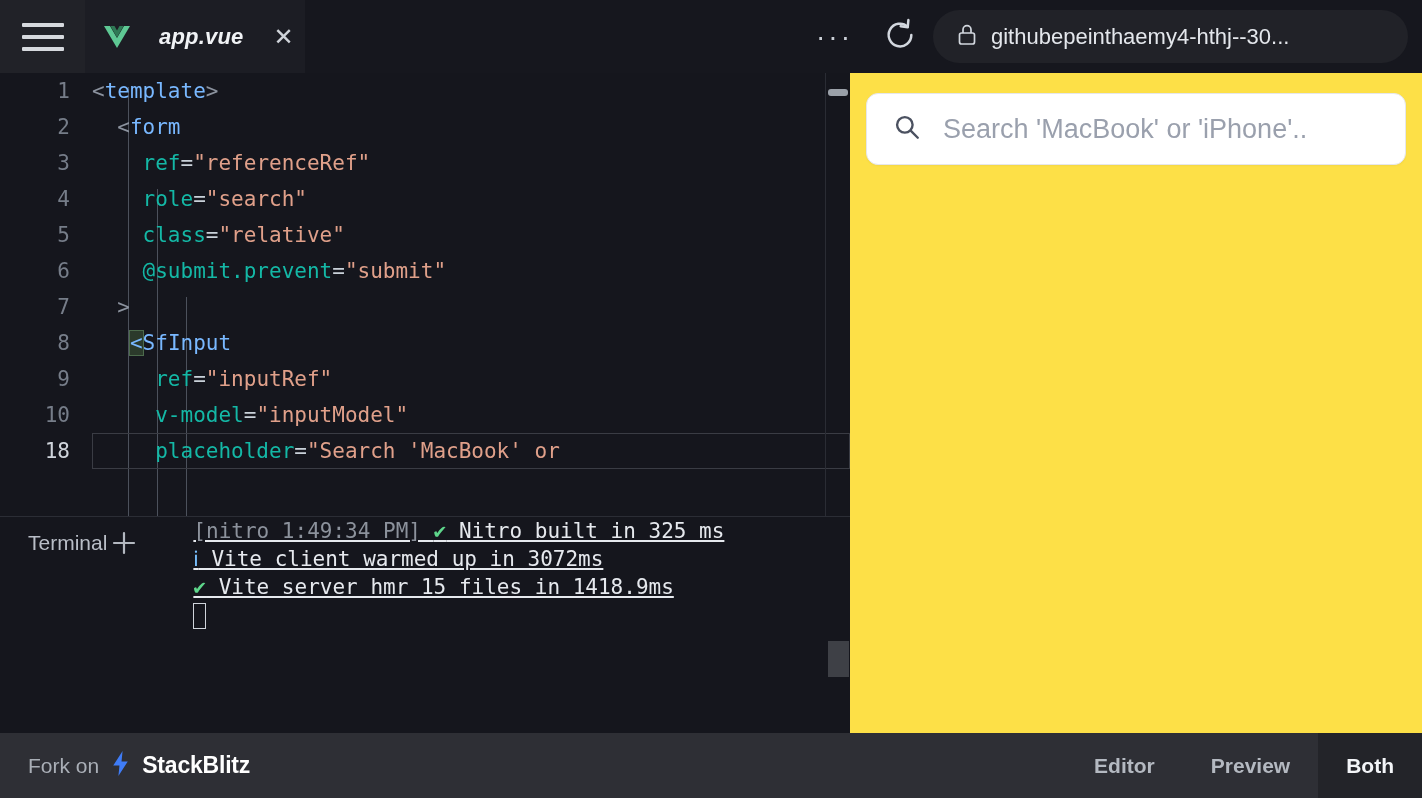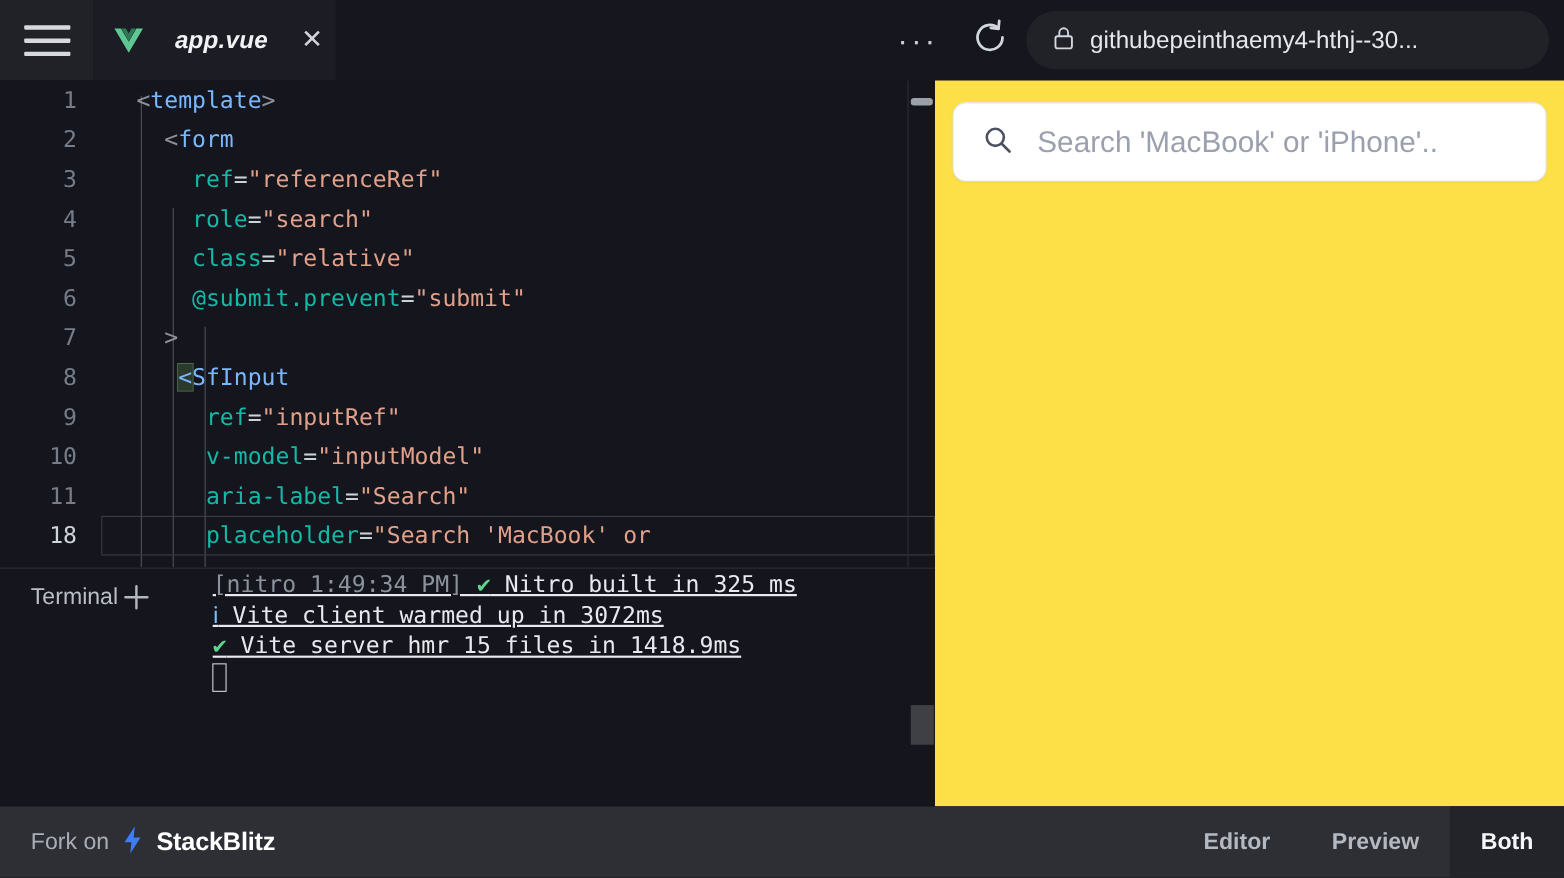--- a/index.html
+++ b/index.html
@@ -29,21 +29,21 @@
   .body-row{ flex:1 1 auto; display:flex; min-height:0; }
 
   
   .left-pane{ width:850px; flex:0 0 850px; display:flex; flex-direction:column; min-height:0; background:#15161d; }
 
   .editor{ position:relative; height:443px; flex:0 0 443px; background:#15161d; overflow:hidden; font-family:"DejaVu Sans Mono", monospace; }
   .code-row{ position:relative; height:36px; display:flex; align-items:center; font-size:21px; letter-spacing:0; }
   .gutter{ width:92px; flex:0 0 92px; text-align:right; padding-right:22px; color:#767d89; font-size:21px; }
   .code-row.active .gutter{ color:#cfd4db; }
   .code-row.active::after{ content:""; position:absolute; left:92px; right:0; top:0; bottom:0; border:1px solid #3a3c44; pointer-events:none; }
-  .code-txt{ white-space:pre; position:relative; z-index:2;margin-left:32px; }
+  .code-txt{ white-space:pre; position:relative; z-index:2; }
 
   
   .guides{ position:absolute; left:0; top:0; bottom:0; width:100%; pointer-events:none; }
   .guide{ position:absolute; width:1px; background:#4c515c; }
 
   
   .t-punc{ color:#8b929e; }
   .t-tag{ color:#79b8ff; }
   .t-attr{ color:#14b8a6; }
   .t-eq{ color:#c9d1d9; }
@@ -176,24 +176,20 @@
               <span class="code-txt"><span class="t-punc">   </span><span class="t-tag bracket-hl">&lt;</span><span class="t-tag">SfInput</span></span>
             </div>
             <div class="code-row">
               <span class="gutter">9</span>
               <span class="code-txt"><span class="t-attr">     ref</span><span class="t-eq">=</span><span class="t-str">"inputRef"</span></span>
             </div>
             <div class="code-row">
               <span class="gutter">10</span>
               <span class="code-txt"><span class="t-attr">     v-model</span><span class="t-eq">=</span><span class="t-str">"inputModel"</span></span>
             </div>
-            <div class="code-row">
-              <span class="gutter">11</span>
-              <span class="code-txt"><span class="t-attr">     aria-label</span><span class="t-eq">=</span><span class="t-str">"Search"</span></span>
-            </div>
             <div class="code-row active">
               <span class="gutter">18</span>
               <span class="code-txt"><span class="t-attr">     placeholder</span><span class="t-eq">=</span><span class="t-str">"Search 'MacBook' or</span></span>
             </div>
           </div>
         <div class="editor-vdiv"></div>
         <div class="editor-scrollbar">
           <div class="thumb"></div>
         </div>
       </div>

